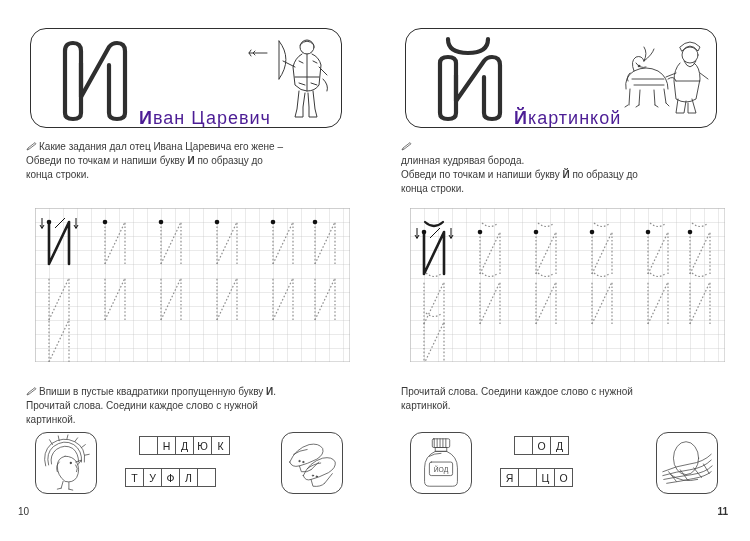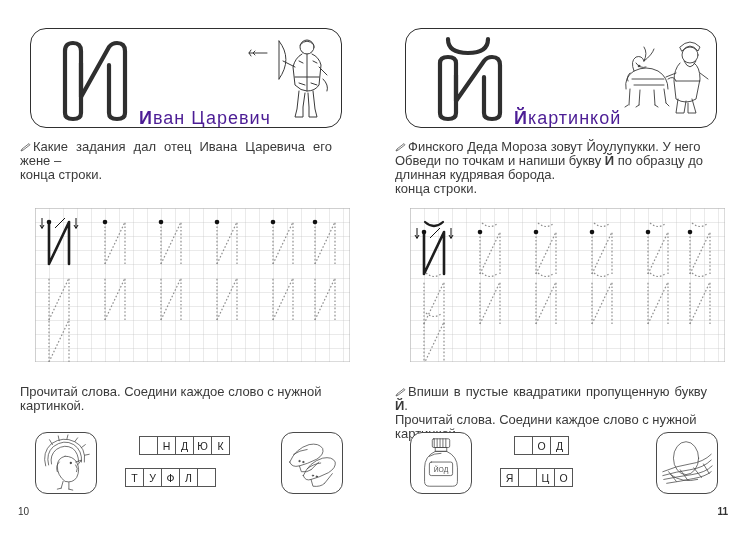--- a/index.html
+++ b/index.html
@@ -26,22 +26,22 @@
   }
   .word-title{
     position:absolute;left:108px;top:50px;
     font-size:18px;letter-spacing:1px;white-space:nowrap;color:#4c1d95;margin-top:29px;
   }
   .word-title b{font-weight:bold;}
   .hero-img{position:absolute;right:4px;top:4px;width:92px;height:92px;}
 
   
   .instr{
-    position:absolute;left:20px;width:312px;
-    font-size:13px;line-height:14px;color:#3a3a3a;
+    position:absolute;left:26px;width:312px;
+    font-size:10px;line-height:14px;color:#3a3a3a;
     text-align:justify;
   }
   .instr.top{top:140px;}
   .instr.bottom{top:385px;}
   .instr .pencil{
     display:inline-block;width:11px;height:9px;vertical-align:-1px;margin-right:2px;
   }
   .instr p{margin:0;}
   .instr b{font-weight:bold;}
 
@@ -116,20 +116,21 @@
         </svg>
       </div>
 
       <div class="instr top">
         <p><span class="pencil"><svg viewBox="0 0 11 9">
                 <g fill="none" stroke="#6b6b6b" stroke-width="0.9">
                   <path d="M1 8 L3 7.2 L10 1.8 L9 0.6 L2 6 Z"></path>
                   <path d="M1 8 L2.2 6.6"></path>
                 </g>
               </svg></span><span>Какие задания дал отец Ивана Царевича его жене –</span></p>
+        <p>Обведи по точкам и напиши букву <b>И</b> по образцу до</p>
         <p>конца строки.</p>
       </div>
 
       <div class="grid-wrap">
         <svg class="grid-svg" width="315" height="154" viewBox="0 0 315 154">
           <defs>
             <pattern id="gp1" width="14" height="14" patternUnits="userSpaceOnUse">
               <path d="M14 0 L0 0 L0 14" fill="none" stroke="#c2c2c2" stroke-width="0.7"></path>
             </pattern>
             <g id="iDotted">
@@ -188,20 +189,26 @@
               <use href="#iDotted"></use>
             </g>
 
           <g transform="translate(14,112)">
               <use href="#iDotted"></use>
             </g>
         </svg>
       </div>
 
       <div class="instr bottom">
+        <p><span class="pencil"><svg viewBox="0 0 11 9">
+                <g fill="none" stroke="#6b6b6b" stroke-width="0.9">
+                  <path d="M1 8 L3 7.2 L10 1.8 L9 0.6 L2 6 Z"></path>
+                  <path d="M1 8 L2.2 6.6"></path>
+                </g>
+              </svg></span>Впиши в пустые квадратики пропущенную букву <b>И</b>.</p>
         <p>Прочитай слова. Соедини каждое слово с нужной</p>
         <p>картинкой.</p>
       </div>
 
       <div class="pic-box pic-left">
         <svg viewBox="0 0 62 62" width="60" height="60">
           <g fill="none" stroke="#4a4a4a" stroke-width="0.8" stroke-linecap="round">
             <path d="M10 34 Q6 20 16 11 Q28 3 40 9 Q52 15 50 30"></path>
             <path d="M13 33 Q10 21 18 14 Q29 6 39 12 Q48 18 47 30"></path>
             <path d="M16 32 Q14 23 21 17 Q30 11 38 16 Q44 21 44 30"></path>
@@ -294,23 +301,23 @@
           </g>
         </svg>
       </div>
 
       <div class="instr top">
         <p><span class="pencil"><svg viewBox="0 0 11 9">
                 <g fill="none" stroke="#6b6b6b" stroke-width="0.9">
                   <path d="M1 8 L3 7.2 L10 1.8 L9 0.6 L2 6 Z"></path>
                   <path d="M1 8 L2.2 6.6"></path>
                 </g>
-              </svg></span><span>Финского Деда Мороза зовут Йоулупукки. У него</span></p>
+              </svg></span></p>
+        <p>длинная кудрявая борода.</p>
         <p>Обведи по точкам и напиши букву <b>Й</b> по образцу до</p>
-        <p>длинная кудрявая борода.</p>
         <p>конца строки.</p>
       </div>
 
       <div class="grid-wrap">
         <svg class="grid-svg" width="315" height="154" viewBox="0 0 315 154">
           <defs>
             <pattern id="gp2" width="14" height="14" patternUnits="userSpaceOnUse">
               <path d="M14 0 L0 0 L0 14" fill="none" stroke="#c2c2c2" stroke-width="0.7"></path>
             </pattern>
             <g id="jDotted">
@@ -371,26 +378,20 @@
               <use href="#jDotted"></use>
             </g>
 
           <g transform="translate(14,114)">
               <use href="#jDotted"></use>
             </g>
         </svg>
       </div>
 
       <div class="instr bottom">
-        <p><span class="pencil"><svg viewBox="0 0 11 9">
-                <g fill="none" stroke="#6b6b6b" stroke-width="0.9">
-                  <path d="M1 8 L3 7.2 L10 1.8 L9 0.6 L2 6 Z"></path>
-                  <path d="M1 8 L2.2 6.6"></path>
-                </g>
-              </svg></span>Впиши в пустые квадратики пропущенную букву <b>Й</b>.</p>
         <p>Прочитай слова. Соедини каждое слово с нужной</p>
         <p>картинкой.</p>
       </div>
 
       <div class="pic-box pic-left">
         <svg viewBox="0 0 62 62" width="60" height="60">
           <g fill="none" stroke="#4a4a4a" stroke-width="0.8" stroke-linecap="round">
             <rect x="22" y="6" width="18" height="9" rx="1.5"></rect>
             <path d="M24 6 L24 15 M27 6 L27 15 M30 6 L30 15 M33 6 L33 15 M36 6 L36 15"></path>
             <rect x="25" y="15" width="12" height="4"></rect>

